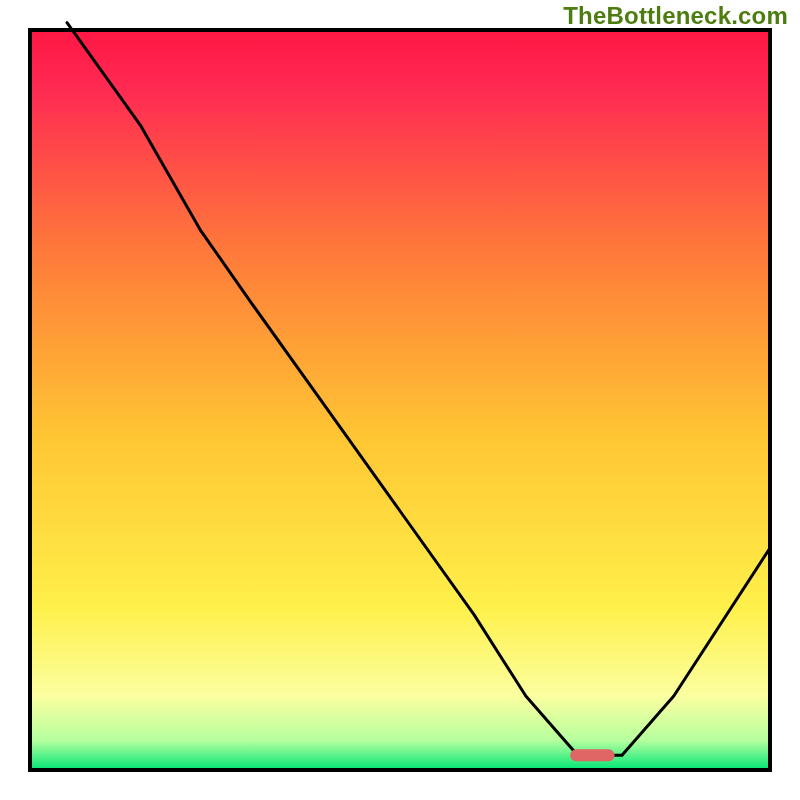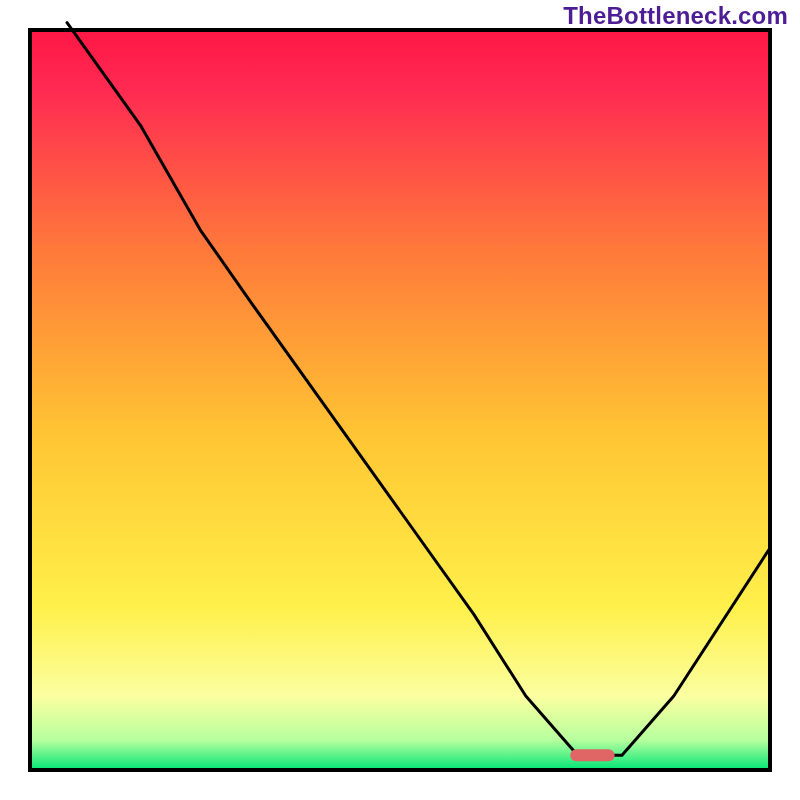--- a/index.html
+++ b/index.html
@@ -14,21 +14,21 @@
     position: relative;
     width: 800px;
     height: 800px;
   }
   .watermark {
     position: absolute;
     top: 2px;
     right: 12px;
     font-size: 24px;
     font-weight: bold;
-    color: #4c1d95;
+    color: #4d7c0f;
     letter-spacing: 0.2px;
     z-index: 4;
   }
   svg.chart {
     position: absolute;
     left: 0;
     top: 0;
   }
 </style>
 </head>

